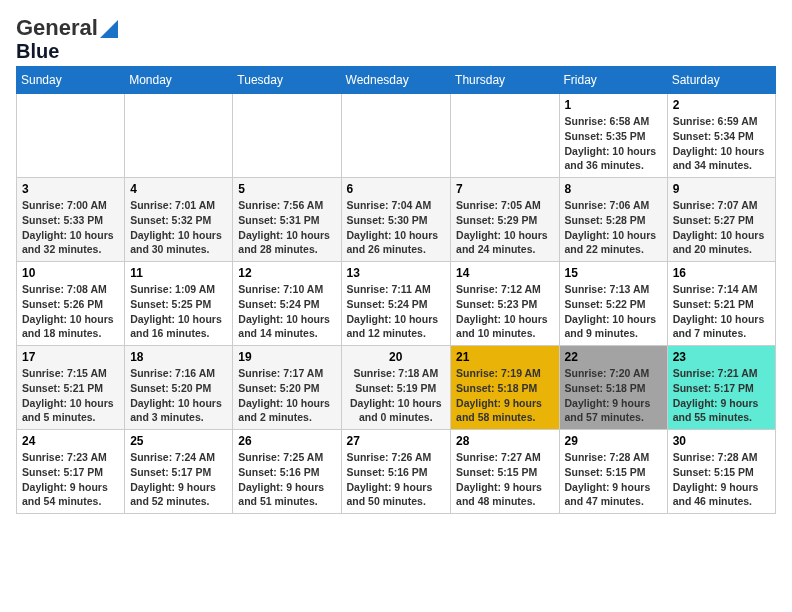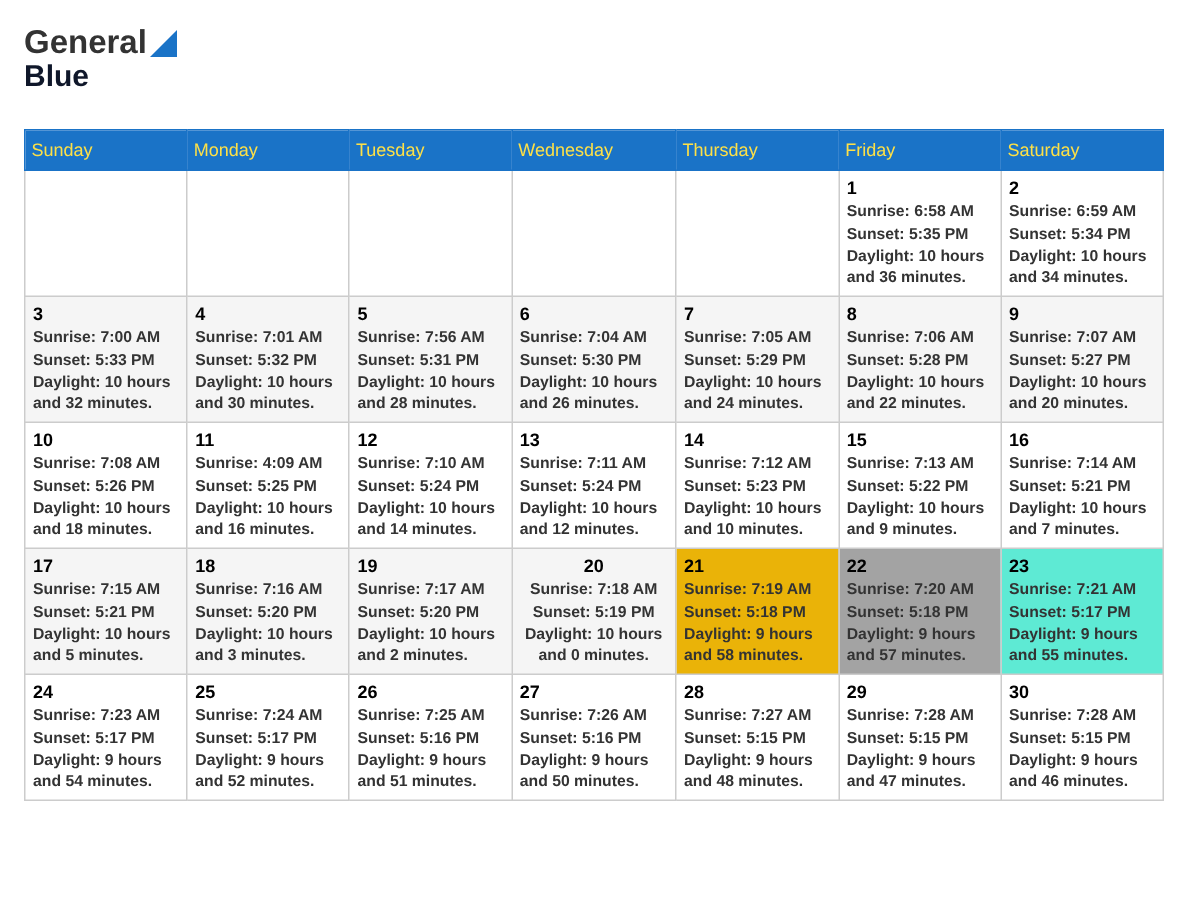--- a/index.html
+++ b/index.html
@@ -7,21 +7,21 @@
       font-family: Arial, sans-serif;
       background: #fff;
       width: 792px;
       min-height: 612px;
       padding: 16px;
     }
     .header {
       display: flex;
       justify-content: space-between;
       align-items: flex-start;
-      margin-bottom: 24px;
+      margin-bottom: 4px;
     }
     .logo {
       display: flex;
       flex-direction: column;
       align-items: flex-start;
     }
     .logo-text {
       font-size: 22px;
       font-weight: bold;
       color: #333;
@@ -43,21 +43,21 @@
       font-size: 14px;
       color: #555;
     }
     .calendar {
       width: 100%;
       border-collapse: collapse;
       font-size: 11px;
     }
     .calendar th {
       background: #1a73c7;
-      color: #fde047;
+      color: #ffffff;
       padding: 6px 4px;
       text-align: left;
       font-size: 12px;
       font-weight: normal;
       border: 1px solid #1a73c7;
     }
     .calendar td {
       border: 1px solid #ccc;
       vertical-align: top;
       padding: 4px 5px;
@@ -220,21 +220,21 @@
           <div class="cell-content">
             <span class="day-num">10</span>
             <div class="cell-text">Sunrise: 7:08 AM
 Sunset: 5:26 PM
 Daylight: 10 hours and 18 minutes.</div>
           </div>
         </td>
         <td>
           <div class="cell-content">
             <span class="day-num">11</span>
-            <div class="cell-text">Sunrise: 4:09 AM
+            <div class="cell-text">Sunrise: 1:09 AM
 Sunset: 5:25 PM
 Daylight: 10 hours and 16 minutes.</div>
           </div>
         </td>
         <td>
           <div class="cell-content">
             <span class="day-num">12</span>
             <div class="cell-text">Sunrise: 7:10 AM
 Sunset: 5:24 PM
 Daylight: 10 hours and 14 minutes.</div>

